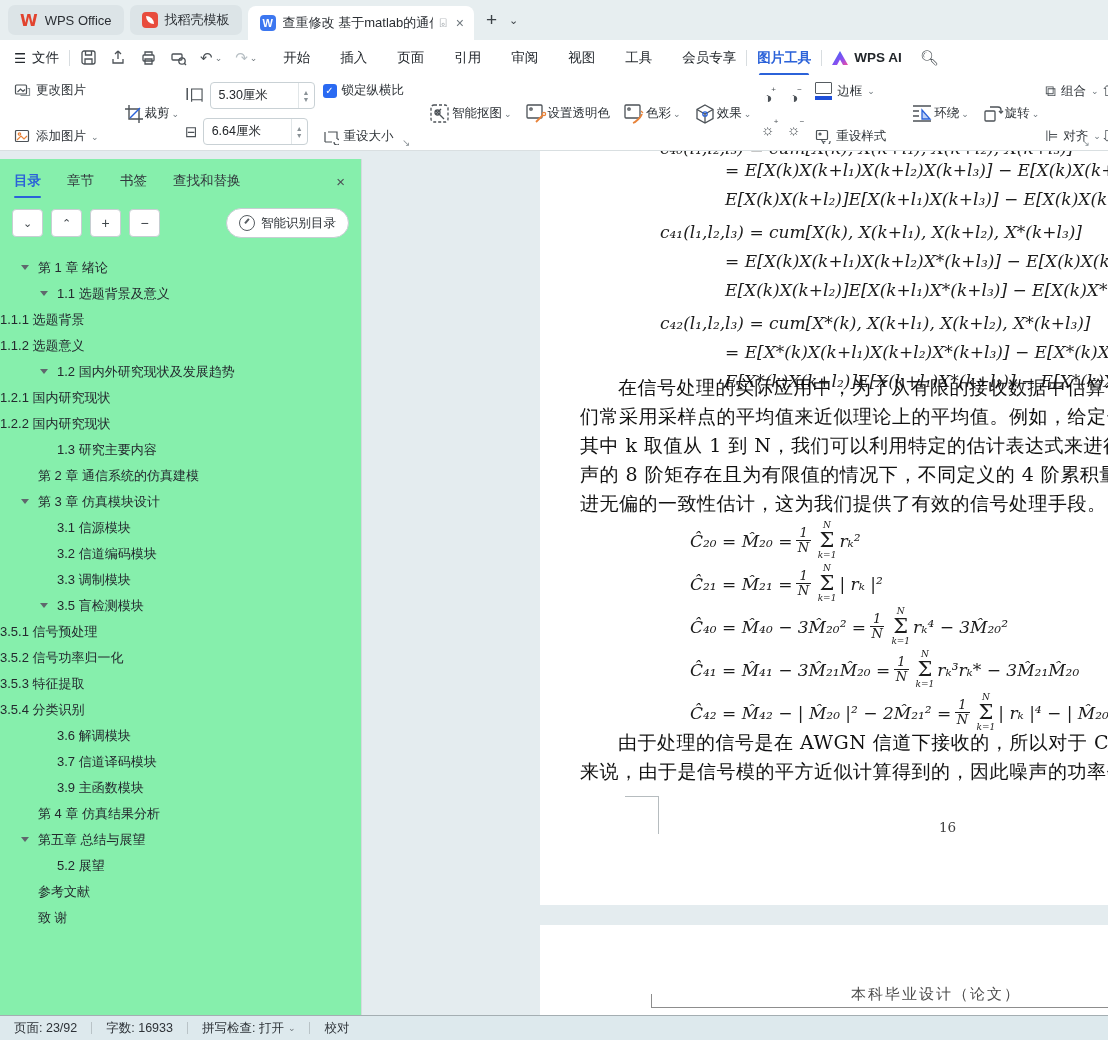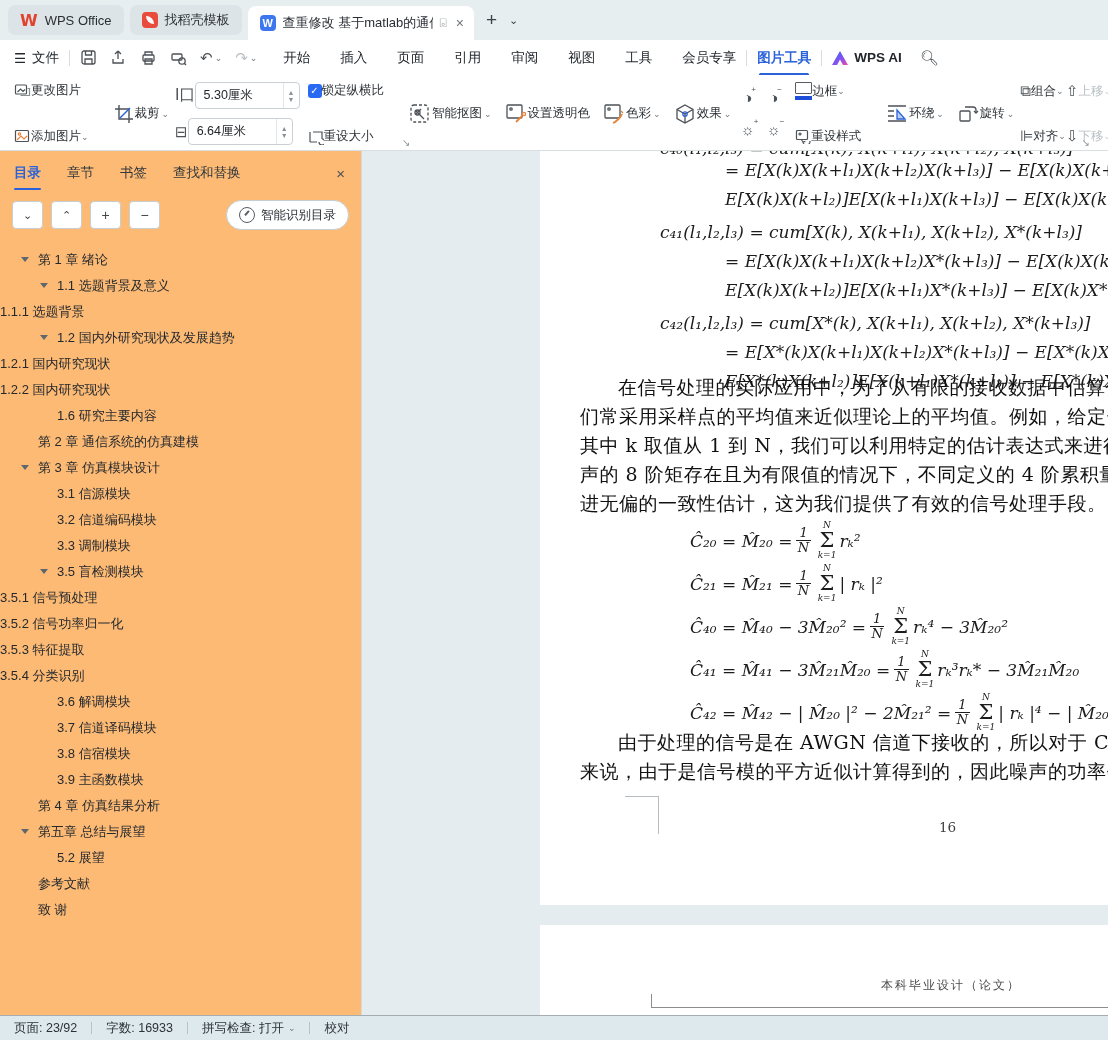--- a/index.html
+++ b/index.html
@@ -40,42 +40,42 @@
   .mb-pictool::after{content:"";position:absolute;left:2px;right:2px;bottom:-9px;height:3px;background:#2b62d9;border-radius:2px;}
   .ai-logo{width:16px;height:14px;display:inline-block;}
   .mb-ai{display:flex;align-items:center;gap:6px;font-weight:700;color:#23272b;}
   .mb-search{margin-left:18px;color:#3f464b;font-size:15px;}
 
   
   .ribbon{position:absolute;left:0;top:75px;width:100%;height:76px;background:#fff;border-bottom:1px solid #d9dfe1;
           display:flex;align-items:stretch;padding:5px 0 3px 0;box-sizing:border-box;font-size:12.5px;color:#2d3237;}
   .rb-sep{width:1px;background:#e2e7e9;margin:3px 9px;}
   .rb-col2{display:flex;flex-direction:column;justify-content:space-between;padding:2px 0;}
-  .rb-row{display:flex;align-items:center;white-space:nowrap;}
+  .rb-row{display:flex;align-items:center;gap:5px;white-space:nowrap;}
   .rb-big{display:flex;flex-direction:row;align-items:center;justify-content:space-between;padding:2px 6px;white-space:nowrap;}
   .rb-big .lbl{display:flex;align-items:center;gap:2px;}
   .caret{font-size:9px;color:#6e777d;}
   .spin{display:flex;align-items:center;border:1px solid #c9d1d5;border-radius:4px;height:25px;width:103px;background:#fff;}
   .spin .val{flex:1;padding-left:8px;font-size:12.5px;color:#23272b;}
   .spin .arrows{display:flex;flex-direction:column;border-left:1px solid #e1e6e8;height:100%;justify-content:center;padding:0 4px;color:#8a9297;font-size:7px;line-height:7px;}
   .checkbox{width:14px;height:14px;border-radius:3px;background:#2a6af2;color:#fff;font-size:10px;display:flex;align-items:center;justify-content:center;}
   .rb-grid{display:grid;grid-template-columns:26px 26px;grid-template-rows:1fr 1fr;align-items:center;justify-items:center;padding:2px 0;}
   .adj{font-size:15px;color:#4c5257;position:relative;}
   .adj sup{font-size:8px;position:relative;top:-5px;left:-1px;}
   .gray{color:#b9c0c5;}
   .gray .caret{color:#c7cdd1;}
   .launcher{position:absolute;bottom:2px;font-size:10px;color:#8a9296;}
   .border-icon{width:15px;height:10px;border:1.4px solid #565c61;border-radius:1px;display:block;}
   .border-bar{width:17px;height:4px;background:#1f4fd8;margin-top:2px;display:block;}
   .uni-icon{font-family:"DejaVu Sans",sans-serif;font-size:15px;color:#4c5257;}
 
   
   .bodywrap{position:absolute;left:0;top:151px;width:1108px;height:865px;overflow:hidden;}
   
-  .sidebar{position:absolute;left:0;top:0;width:362px;height:100%;background:#fdba74;border-right:1px solid #d4dadd;box-sizing:border-box;}
+  .sidebar{position:absolute;left:0;top:8px;width:362px;height:100%;background:#86efac;border-right:1px solid #d4dadd;box-sizing:border-box;}
   .sb-tabs{display:flex;align-items:center;height:44px;padding:0 14px;font-size:13.5px;color:#32383d;gap:26px;position:relative;}
   .sb-tab.active{color:#2b62d9;font-weight:700;position:relative;}
   .sb-tab.active::after{content:"";position:absolute;left:0;right:0;bottom:-8px;height:2.5px;background:#2b62d9;border-radius:2px;}
   .sb-close{position:absolute;right:16px;color:#4c5257;font-size:15px;}
   .sb-controls{display:flex;align-items:center;height:40px;padding:0 12px;gap:8px;}
   .sq-btn{width:29px;height:26px;border:1px solid #c6ced2;border-radius:4px;background:#fff;display:flex;align-items:center;justify-content:center;font-size:11px;color:#3f464b;}
   .smart-btn{margin-left:auto;height:28px;border:1px solid #c6ced2;border-radius:15px;background:#fff;display:flex;align-items:center;gap:6px;padding:0 12px;font-size:12.5px;color:#2d3237;}
   .gauge{width:14px;height:14px;border:1.4px solid #565c61;border-radius:50%;position:relative;display:inline-block;}
   .gauge::after{content:"";position:absolute;left:6px;top:2px;width:1.6px;height:6px;background:#565c61;transform:rotate(40deg);}
   #toc-list{position:absolute;left:0;top:96px;right:1px;bottom:0;overflow:hidden;}
@@ -98,21 +98,21 @@
   .paraline.indent{left:78px;}
   .est-row{position:absolute;left:150px;height:43px;display:flex;align-items:center;white-space:nowrap;
            font-style:italic;font-size:17px;color:#1c1c1c;}
   .frac{display:inline-flex;flex-direction:column;align-items:center;font-size:13px;font-style:italic;margin:0 4px;line-height:1.05;}
   .frac .top{border-bottom:1.2px solid #1c1c1c;padding:0 3px;}
   .bigsum{display:inline-flex;flex-direction:column;align-items:center;line-height:1;margin:0 3px;font-style:normal;}
   .bigsum .s-top,.bigsum .s-bot{font-size:9px;font-style:italic;}
   .bigsum .sigma{font-size:21px;}
   .corner-mark{position:absolute;left:85px;top:645px;width:33px;height:37px;border-top:1px solid #b6bcbf;border-right:1px solid #b6bcbf;}
   .pagenum{position:absolute;left:0;width:100%;top:668px;text-align:center;font-size:13.5px;color:#3f3f3f;}
-  .p2-header{position:absolute;left:111px;top:52px;width:370px;text-align:right;font-size:12px;color:#4c4c4c;letter-spacing:2px;}
+  .p2-header{position:absolute;left:111px;top:60px;width:370px;text-align:right;font-size:15px;color:#4c4c4c;letter-spacing:2px;}
   .p2-line{position:absolute;left:111px;right:0;top:82px;border-top:1.2px solid #8d8d8d;}
   .p2-tick{position:absolute;left:111px;top:69px;height:13px;border-left:1px solid #8d8d8d;}
 
   
   .statusbar{position:absolute;left:0;bottom:0;width:100%;height:24px;background:#dde9ed;border-top:1px solid #a4aeb2;
              display:flex;align-items:center;font-size:12.5px;color:#2d3237;}
   .st-item{margin-left:14px;white-space:nowrap;display:flex;align-items:center;gap:4px;}
   .st-sep{width:1px;height:12px;background:#b9c3c7;margin-left:14px;}
   svg{flex:none;}
 </style>
@@ -424,37 +424,37 @@
         <span class="sq-btn" style="font-size:14px;">−</span>
         <span class="smart-btn">
           <span class="gauge"></span>
           <span>智能识别目录</span>
         </span>
       </div>
       <div id="toc-list">
           <div class="toc-item lvl1"><span class="toc-arrow"></span><span class="toc-label">第 1 章 绪论</span></div>
           <div class="toc-item lvl2"><span class="toc-arrow"></span><span class="toc-label">1.1 选题背景及意义</span></div>
           <div class="toc-item lvl3"><span class="toc-label">1.1.1 选题背景</span></div>
+          <div class="toc-item lvl3"><span class="toc-label">1.1.2 选题意义</span></div>
           <div class="toc-item lvl2"><span class="toc-arrow"></span><span class="toc-label">1.2 国内外研究现状及发展趋势</span></div>
           <div class="toc-item lvl3"><span class="toc-label">1.2.1 国内研究现状</span></div>
           <div class="toc-item lvl3"><span class="toc-label">1.2.2 国内研究现状</span></div>
-          <div class="toc-item lvl2"><span class="toc-label">1.6 研究主要内容</span></div>
+          <div class="toc-item lvl2"><span class="toc-label">1.3 研究主要内容</span></div>
           <div class="toc-item lvl1"><span class="toc-label">第 2 章 通信系统的仿真建模</span></div>
           <div class="toc-item lvl1"><span class="toc-arrow"></span><span class="toc-label">第 3 章 仿真模块设计</span></div>
           <div class="toc-item lvl2"><span class="toc-label">3.1 信源模块</span></div>
           <div class="toc-item lvl2"><span class="toc-label">3.2 信道编码模块</span></div>
           <div class="toc-item lvl2"><span class="toc-label">3.3 调制模块</span></div>
           <div class="toc-item lvl2"><span class="toc-arrow"></span><span class="toc-label">3.5 盲检测模块</span></div>
           <div class="toc-item lvl3"><span class="toc-label">3.5.1 信号预处理</span></div>
           <div class="toc-item lvl3"><span class="toc-label">3.5.2 信号功率归一化</span></div>
           <div class="toc-item lvl3"><span class="toc-label">3.5.3 特征提取</span></div>
           <div class="toc-item lvl3"><span class="toc-label">3.5.4 分类识别</span></div>
           <div class="toc-item lvl2"><span class="toc-label">3.6 解调模块</span></div>
           <div class="toc-item lvl2"><span class="toc-label">3.7 信道译码模块</span></div>
-          <div class="toc-item lvl2"><span class="toc-label">3.8 信宿模块</span></div>
           <div class="toc-item lvl2"><span class="toc-label">3.9 主函数模块</span></div>
           <div class="toc-item lvl1"><span class="toc-label">第 4 章 仿真结果分析</span></div>
           <div class="toc-item lvl1"><span class="toc-arrow"></span><span class="toc-label">第五章 总结与展望</span></div>
           <div class="toc-item lvl2"><span class="toc-label">5.2 展望</span></div>
           <div class="toc-item lvl1"><span class="toc-label">参考文献</span></div>
           <div class="toc-item lvl1"><span class="toc-label">致  谢</span></div>
         </div>
     </div>
 
     <div class="canvas">

